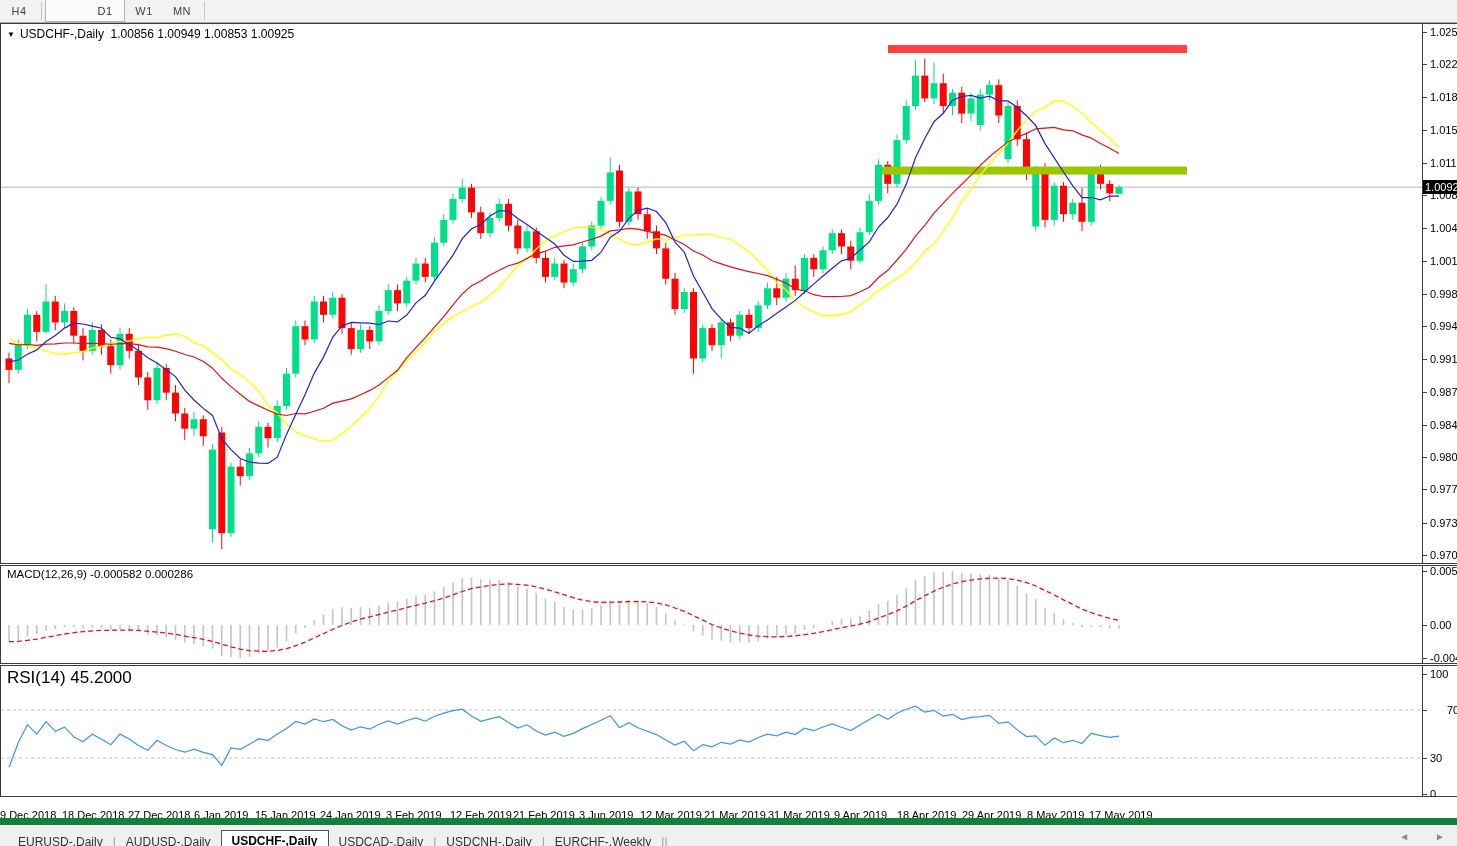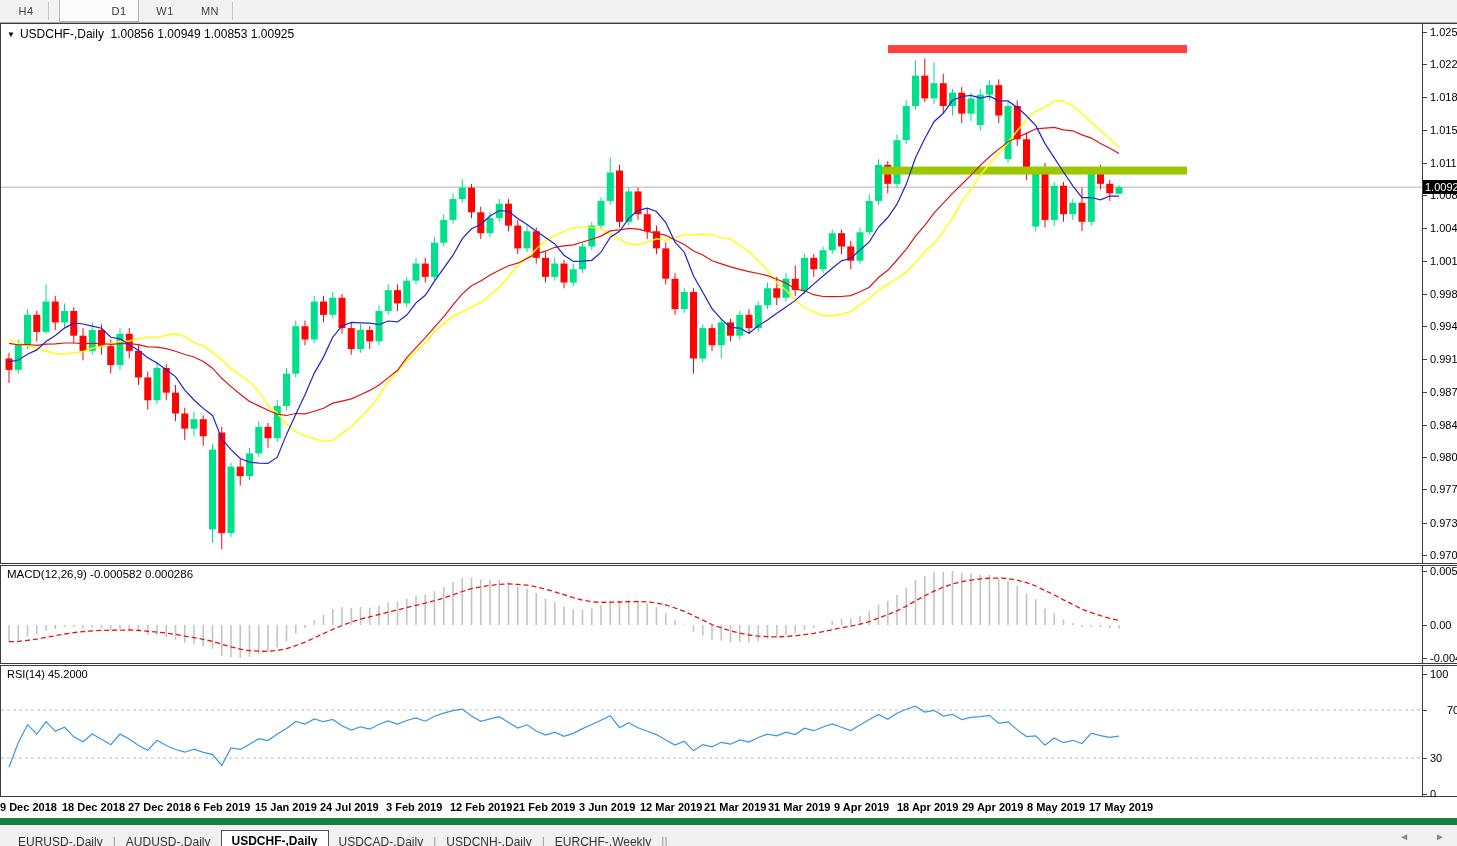--- a/index.html
+++ b/index.html
@@ -2,37 +2,37 @@
 <html><head>
 <meta charset="utf-8">
 <style>
   html,body{margin:0;padding:0;background:#fff;width:1457px;height:846px;overflow:hidden;
     font-family:"Liberation Sans", sans-serif;-webkit-font-smoothing:antialiased;}
   .app{position:relative;width:1457px;height:846px;background:#fff;}
   
   .toolbar{position:absolute;left:0;top:0;width:1457px;height:22px;background:#f2f2f2;
     border-bottom:1px solid #a9a9a9;display:flex;align-items:stretch;}
   .tfbtn{min-width:30px;padding:0 4px;display:flex;align-items:center;justify-content:center;
-    font-size:11px;color:#444;letter-spacing:.5px;cursor:default;margin-left:7px;}
+    font-size:11px;color:#444;letter-spacing:.5px;cursor:default;}
   .tfbtn.active{background:#fbfbfb;border:1px solid #b4b4b4;border-top:none;color:#333;padding-left:44px;}
   .tfsep{width:1px;background:#c6c6c6;margin:2px 3px;}
   
   .panel{position:absolute;left:0;width:1457px;background:#fff;border:1px solid #3c3c3c;box-sizing:border-box;}
   .panel svg{position:absolute;left:0;top:0;display:block;}
   .vline{position:absolute;top:0;bottom:0;left:1421px;width:1px;background:#3c3c3c;}
   .legend{position:absolute;left:6px;top:3px;font-size:12px;color:#000;white-space:nowrap;z-index:5;}
   .legend .tri{font-size:8px;margin-right:5px;position:relative;top:-1px;}
   .axis{position:absolute;left:1422px;top:0;bottom:0;width:35px;background:#fff;font-size:11px;color:#000;}
   .axlbl{position:absolute;left:7px;white-space:nowrap;}
   .axtick{position:absolute;left:0;width:4px;height:1px;background:#444;}
   .pricetag{position:absolute;left:0;width:35px;height:14px;background:#000;color:#fff;
     font-size:11px;line-height:14px;text-align:left;padding-left:2px;box-sizing:border-box;}
   
   .xaxis{position:absolute;left:0;top:797px;width:1457px;height:21px;background:#fff;font-size:11px;color:#000;}
-  .xlbl{position:absolute;top:4px;white-space:nowrap;font-weight:bold;}
+  .xlbl{position:absolute;top:12px;white-space:nowrap;}
   
   .tabbar{position:absolute;left:0;top:818px;width:1457px;height:40px;background:#f0f0f0;
     border-top:7px solid #15803d;display:flex;align-items:center;padding-left:8px;box-sizing:border-box;}
   .tab{font-size:12px;color:#333;padding:4px 10px;white-space:nowrap;cursor:default;}
   .tab.active{background:#fff;border:1px solid #555;border-bottom:1px solid #fff;font-weight:700;color:#000;
     padding:3px 10px;margin-top:-1px;}
   .tabsep{color:#9a9a9a;font-size:12px;}
   .tabnav{position:absolute;right:12px;top:6px;display:flex;gap:26px;color:#8a8a8a;font-size:10px;}
 </style>
 </head>
@@ -486,42 +486,42 @@
       </div>
   </div>
 
   <div class="panel" id="rsi-panel" style="top:665px;height:132px;">
     <svg id="rsi-svg" width="1421" height="130">
         <line x1="0" x2="1421" y1="44" y2="44" stroke="#C0C0C0" stroke-width="1" stroke-dasharray="3 3"></line>
         <line x1="0" x2="1421" y1="92" y2="92" stroke="#C0C0C0" stroke-width="1" stroke-dasharray="3 3"></line>
         <path d="M8.0 101.3 L17.3 76.6 L26.5 58.7 L35.8 68.2 L45.0 55.7 L54.3 65.3 L63.5 61.2 L72.8 70.8 L82.0 75.8 L91.3 68.1 L100.5 73.3 L109.8 78.7 L119.0 68.1 L128.3 72.9 L137.5 79.5 L146.8 84.3 L156.0 74.3 L165.3 79.5 L174.5 83.5 L183.8 86.2 L193.0 83.1 L202.3 86.3 L211.5 88.6 L220.8 99.4 L230.0 82.0 L239.3 83.3 L248.5 78.2 L257.8 72.7 L267.0 74.6 L276.3 68.1 L285.5 62.5 L294.8 55.4 L304.0 58.1 L313.3 52.9 L322.5 55.7 L331.8 53.4 L341.0 59.8 L350.3 64.0 L359.5 60.8 L368.8 63.2 L378.0 58.2 L387.3 55.0 L396.5 58.0 L405.8 54.5 L415.0 51.9 L424.3 55.2 L433.5 50.2 L442.8 47.1 L452.0 44.6 L461.3 43.2 L470.5 50.0 L479.8 55.3 L489.0 52.9 L498.3 50.7 L507.5 56.5 L516.8 62.0 L526.0 58.8 L535.3 65.0 L544.5 69.1 L553.8 66.2 L563.0 70.3 L572.3 67.4 L581.5 62.6 L590.8 58.5 L600.0 54.2 L609.3 49.7 L618.5 61.7 L627.8 56.7 L637.0 61.7 L646.3 65.2 L655.5 68.6 L664.8 74.1 L674.0 79.0 L683.3 75.3 L692.5 84.8 L701.8 78.6 L711.0 80.9 L720.3 76.3 L729.5 78.2 L738.8 74.0 L748.0 76.1 L757.3 71.5 L766.5 68.1 L775.8 69.9 L785.0 66.1 L794.3 68.5 L803.5 62.2 L812.8 64.7 L822.0 61.0 L831.3 57.9 L840.5 61.2 L849.8 64.6 L859.0 59.0 L868.3 53.6 L877.5 48.4 L886.8 53.3 L896.0 47.3 L905.3 43.3 L914.5 40.2 L923.8 46.0 L933.0 44.3 L942.3 50.0 L951.5 48.3 L960.8 53.5 L970.0 51.3 L979.3 50.7 L988.5 49.3 L997.8 57.4 L1007.0 55.8 L1016.3 63.9 L1025.5 70.6 L1034.8 69.8 L1044.0 79.3 L1053.3 72.0 L1062.5 76.7 L1071.8 74.3 L1081.0 77.5 L1090.3 67.2 L1099.5 69.6 L1108.8 71.4 L1118.0 70.1 " fill="none" stroke="#3C96E0" stroke-width="1.2"></path>
       </svg>
     <div class="vline"></div>
-    <div class="legend" style="font-size:11px;top:2px;">
+    <div class="legend" style="font-size:17px;top:2px;">
       <span>RSI(14)</span>&nbsp;<span>45.2000</span>
     </div>
     <div class="axis" id="rsi-axis">
         <div class="axtick" style="top: 8px;"></div>
         <div class="axlbl" style="top: 2px;">100</div>
         <div class="axtick" style="top: 44px;"></div>
         <div class="axlbl" style="top: 38px; margin-left: 17px;">70</div>
         <div class="axtick" style="top: 92px;"></div>
         <div class="axlbl" style="top: 86px;">30</div>
         <div class="axtick" style="top: 128px;"></div>
         <div class="axlbl" style="top: 122px;">0</div>
       </div>
   </div>
 
   <div class="xaxis" id="date-axis">
       <div class="xlbl" style="left: 0px;">9 Dec 2018</div>
       <div class="xlbl" style="left: 62px;">18 Dec 2018</div>
       <div class="xlbl" style="left: 128px;">27 Dec 2018</div>
-      <div class="xlbl" style="left: 194px;">6 Feb 2019</div>
+      <div class="xlbl" style="left: 194px;">6 Jan 2019</div>
       <div class="xlbl" style="left: 255px;">15 Jan 2019</div>
-      <div class="xlbl" style="left: 320px;">24 Jul 2019</div>
+      <div class="xlbl" style="left: 320px;">24 Jan 2019</div>
       <div class="xlbl" style="left: 386px;">3 Feb 2019</div>
       <div class="xlbl" style="left: 450px;">12 Feb 2019</div>
       <div class="xlbl" style="left: 513px;">21 Feb 2019</div>
       <div class="xlbl" style="left: 579px;">3 Jun 2019</div>
       <div class="xlbl" style="left: 640px;">12 Mar 2019</div>
       <div class="xlbl" style="left: 704px;">21 Mar 2019</div>
       <div class="xlbl" style="left: 768px;">31 Mar 2019</div>
       <div class="xlbl" style="left: 834px;">9 Apr 2019</div>
       <div class="xlbl" style="left: 897px;">18 Apr 2019</div>
       <div class="xlbl" style="left: 962px;">29 Apr 2019</div>

